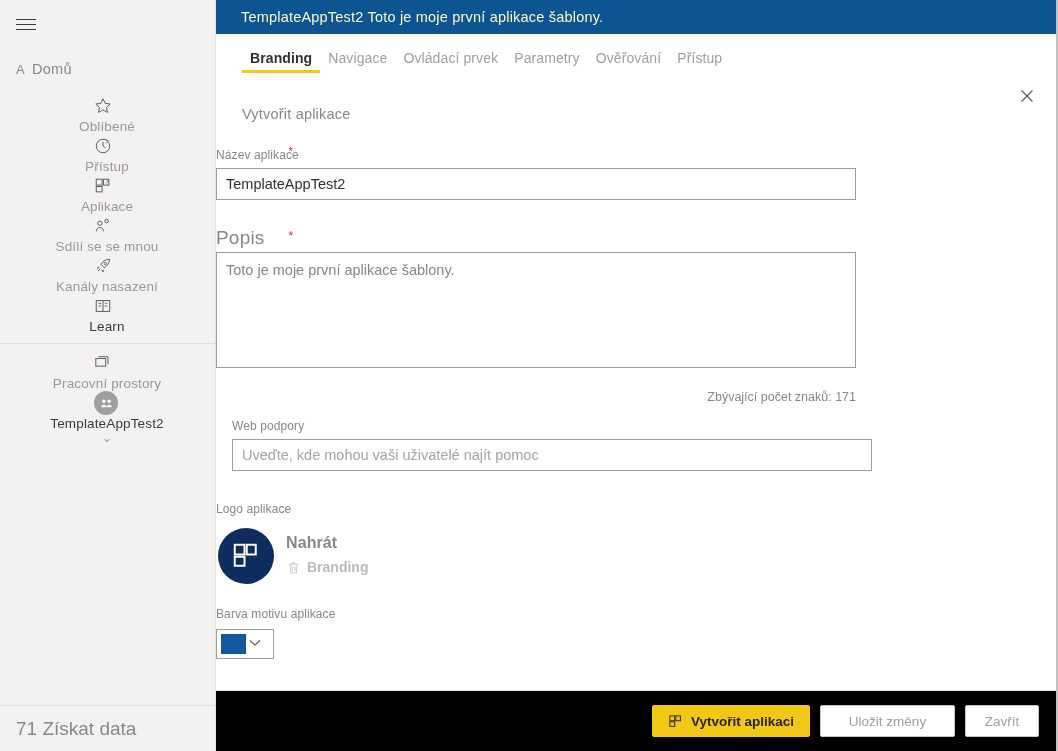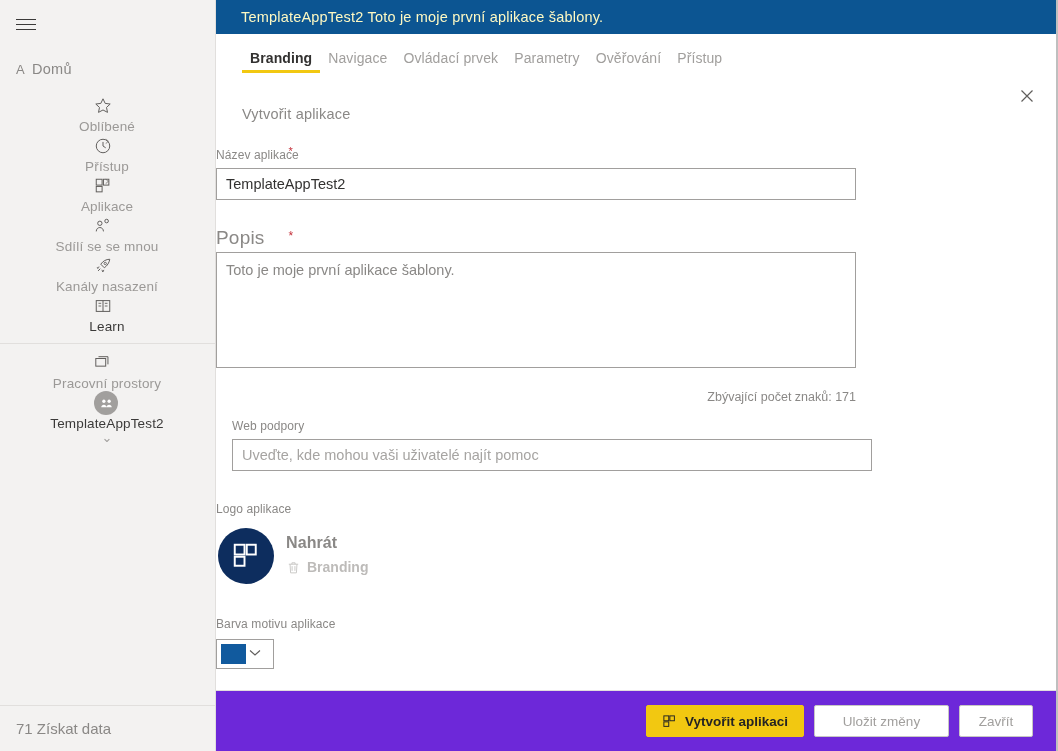--- a/index.html
+++ b/index.html
@@ -92,21 +92,21 @@
     color: #ffffff;
     flex: 0 0 24px;
     margin-right: 2px;
   }
   .sidebar-spacer { flex: 1 1 auto; }
   .sidebar-footer {
     border-top: 1px solid #e1dfdd;
     height: 46px;
     display: flex; align-items: center;
     padding-left: 16px;
-    font-size: 15px;
+    font-size: 19px;
     color: #8a8886;
     cursor: pointer;
   }
 
   
   .main {
     flex: 1 1 auto;
     height: 751px;
     position: relative;
     background: #ffffff;
@@ -284,23 +284,23 @@
   .color-chev { color: #605e5c; font-size: 10px; line-height: 1; }
 
   
   .footer-bar {
     height: 61px;
     flex: 0 0 61px;
     border-top: 1px solid #e1dfdd;
     display: flex;
     align-items: center;
     justify-content: flex-end;
-    padding-right: 24px;
+    padding-right: 18px;
     gap: 10px;
-    background: #6d28d9;
+    background: #000000;
   }
   .btn {
     height: 32px;
     font-size: 13.5px;
     font-family: "Liberation Sans", sans-serif;
     display: inline-flex;
     align-items: center;
     justify-content: center;
     gap: 8px;
     cursor: pointer;
@@ -516,21 +516,21 @@
             <span class="remove-link">
               <svg width="15" height="15" viewBox="0 0 16 16">
                   <path d="M3 4.5h10M6.3 4.5V3h3.4v1.5M4.3 4.5l.6 9.2h6.2l.6-9.2M6.5 6.5v5M9.5 6.5v5" fill="none" stroke="#c8c6c4" stroke-width="1"></path>
                 </svg>
               <span>Branding</span>
             </span>
           </div>
         </div>
       </div>
 
-      <div class="field" style="margin-top:30px;">
+      <div class="field" style="margin-top:20px;">
         <div class="field-label">Barva motivu aplikace</div>
         <div class="color-picker">
           <span class="color-swatch" style="background: rgb(17, 90, 158);"></span>
           <span class="color-chev">
             <svg width="12" height="8" viewBox="0 0 12 8">
                 <path d="M1 1.5L6 6l5-4.5" fill="none" stroke="#605e5c" stroke-width="1.1"></path>
               </svg>
           </span>
         </div>
       </div>

